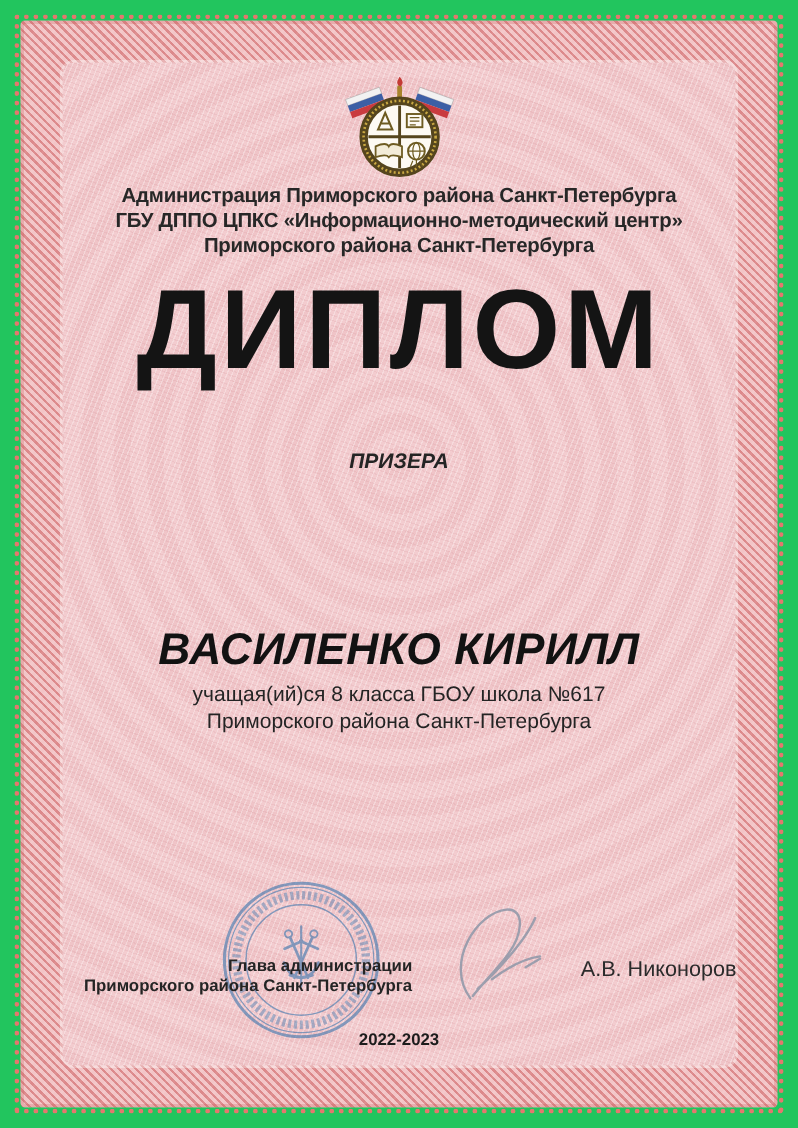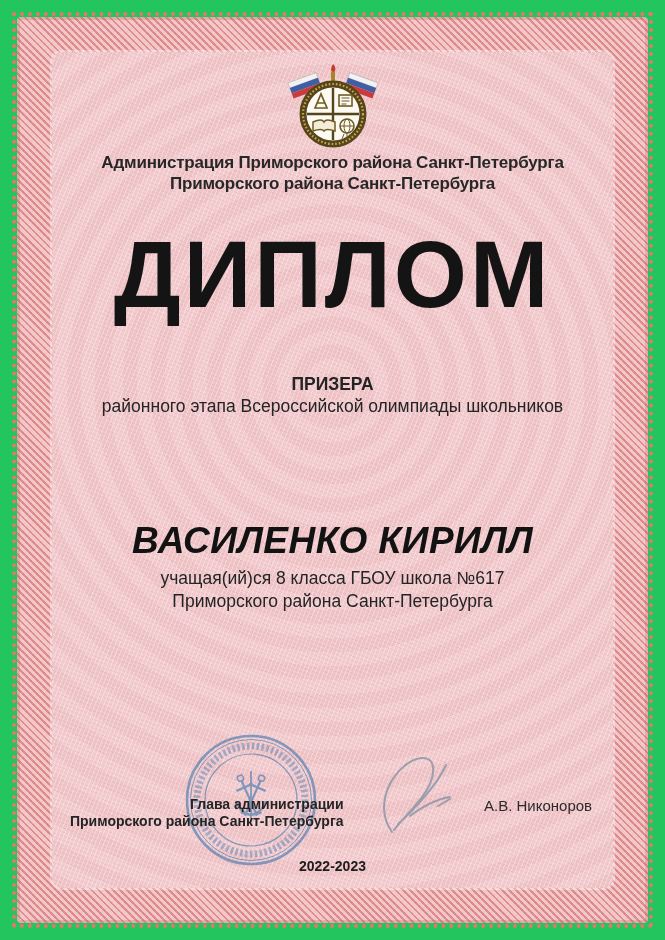--- a/index.html
+++ b/index.html
@@ -28,33 +28,33 @@
       repeating-linear-gradient(20deg, rgba(190,105,115,.10) 0 1px, rgba(190,105,115,0) 1px 4px),
       repeating-radial-gradient(circle at 50% 40%, rgba(193,108,118,.05) 0 14px, rgba(255,255,255,.06) 14px 28px),
       #f2c9cc;
     border-radius:10px;
     box-shadow:0 0 0 2px rgba(255,255,255,.35);
   }
 
   .center-line{position:absolute;left:0;right:0;text-align:center;}
   .issuer{top:152px;font-size:17px;font-weight:700;line-height:21px;color:#272727;letter-spacing:-.2px;}
   .title{top:228px;font-size:94px;font-weight:800;letter-spacing:3px;line-height:1;color:#141414;}
-  .award{top:374px;font-size:17.5px;line-height:21.5px;color:#242424;}
+  .award{top:374px;font-size:17.5px;line-height:21.5px;color:#242424;font-style:italic;}
   .award .status{font-weight:700;}
   .awarded{top:463px;font-size:21px;letter-spacing:1.5px;color:#2a2a2a;}
   .name{top:520px;font-size:37px;font-weight:700;font-style:italic;letter-spacing:.5px;color:#121212;}
   .desc{top:567px;font-size:17.5px;line-height:23px;color:#242424;}
   .year{top:858px;font-size:14px;font-weight:700;color:#1c1c1c;z-index:3;}
 
   .emblem{position:absolute;left:281px;top:62px;width:104px;height:88px;z-index:2;}
   .stamp{position:absolute;left:183px;top:732px;width:136px;height:136px;opacity:.62;z-index:1;}
   .signature{position:absolute;left:378px;top:752px;width:100px;height:96px;opacity:.85;z-index:2;}
 
   .sig-left{position:absolute;left:70px;top:796px;font-size:14px;font-weight:700;line-height:17px;color:#242424;text-align:right;z-index:3;}
-  .signer{position:absolute;left:484px;top:797px;font-size:15px;color:#2b2b2b;z-index:3;}
+  .signer{position:absolute;left:484px;top:797px;font-size:18px;color:#2b2b2b;z-index:3;}
 </style>
 </head>
 <body>
 
 <div class="scan">
   <div class="frame-dots"></div>
   <div class="frame-band"></div>
   <div class="field"></div>
 
   <svg class="emblem" viewBox="0 0 104 88">
@@ -77,28 +77,28 @@
     <rect x="58" y="33" width="13" height="11" fill="none" stroke="#6e5c22" stroke-width="1.6"></rect>
     <path d="M60.5 36 h8 M60.5 39 h8 M60.5 42 h5" stroke="#6e5c22" stroke-width="1.1" fill="none"></path>
     <path d="M32 60 q9 -4 11 0 q2 -4 11 0 v9 q-9 -3 -11 0 q-2 -3 -11 0 z" fill="#f3ecd8" stroke="#6e5c22" stroke-width="1.5"></path>
     <circle cx="66" cy="64" r="7" fill="none" stroke="#6e5c22" stroke-width="1.6"></circle>
     <ellipse cx="66" cy="64" rx="3" ry="7" fill="none" stroke="#6e5c22" stroke-width="1"></ellipse>
     <path d="M59 64 h14 M63 72 l-2 5 M69 72 l2 5 M66 71 v6" stroke="#6e5c22" stroke-width="1" fill="none"></path>
   </svg>
 
   <div class="center-line issuer">
     <div>Администрация Приморского района Санкт-Петербурга</div>
+    <div>ГБУ ДППО ЦПКС «Информационно-методический центр»</div>
     <div>Приморского района Санкт-Петербурга</div>
   </div>
 
   <div class="center-line title">ДИПЛОМ</div>
 
   <div class="center-line award">
     <div class="status">ПРИЗЕРА</div>
-    <div>районного этапа Всероссийской олимпиады школьников</div>
   </div>
 
 
   <div class="center-line name">ВАСИЛЕНКО КИРИЛЛ</div>
   <div class="center-line desc">
     <div>учащая(ий)ся 8 класса ГБОУ школа №617</div>
     <div>Приморского района Санкт-Петербурга</div>
   </div>
 
   <svg class="stamp" viewBox="0 0 136 136">

